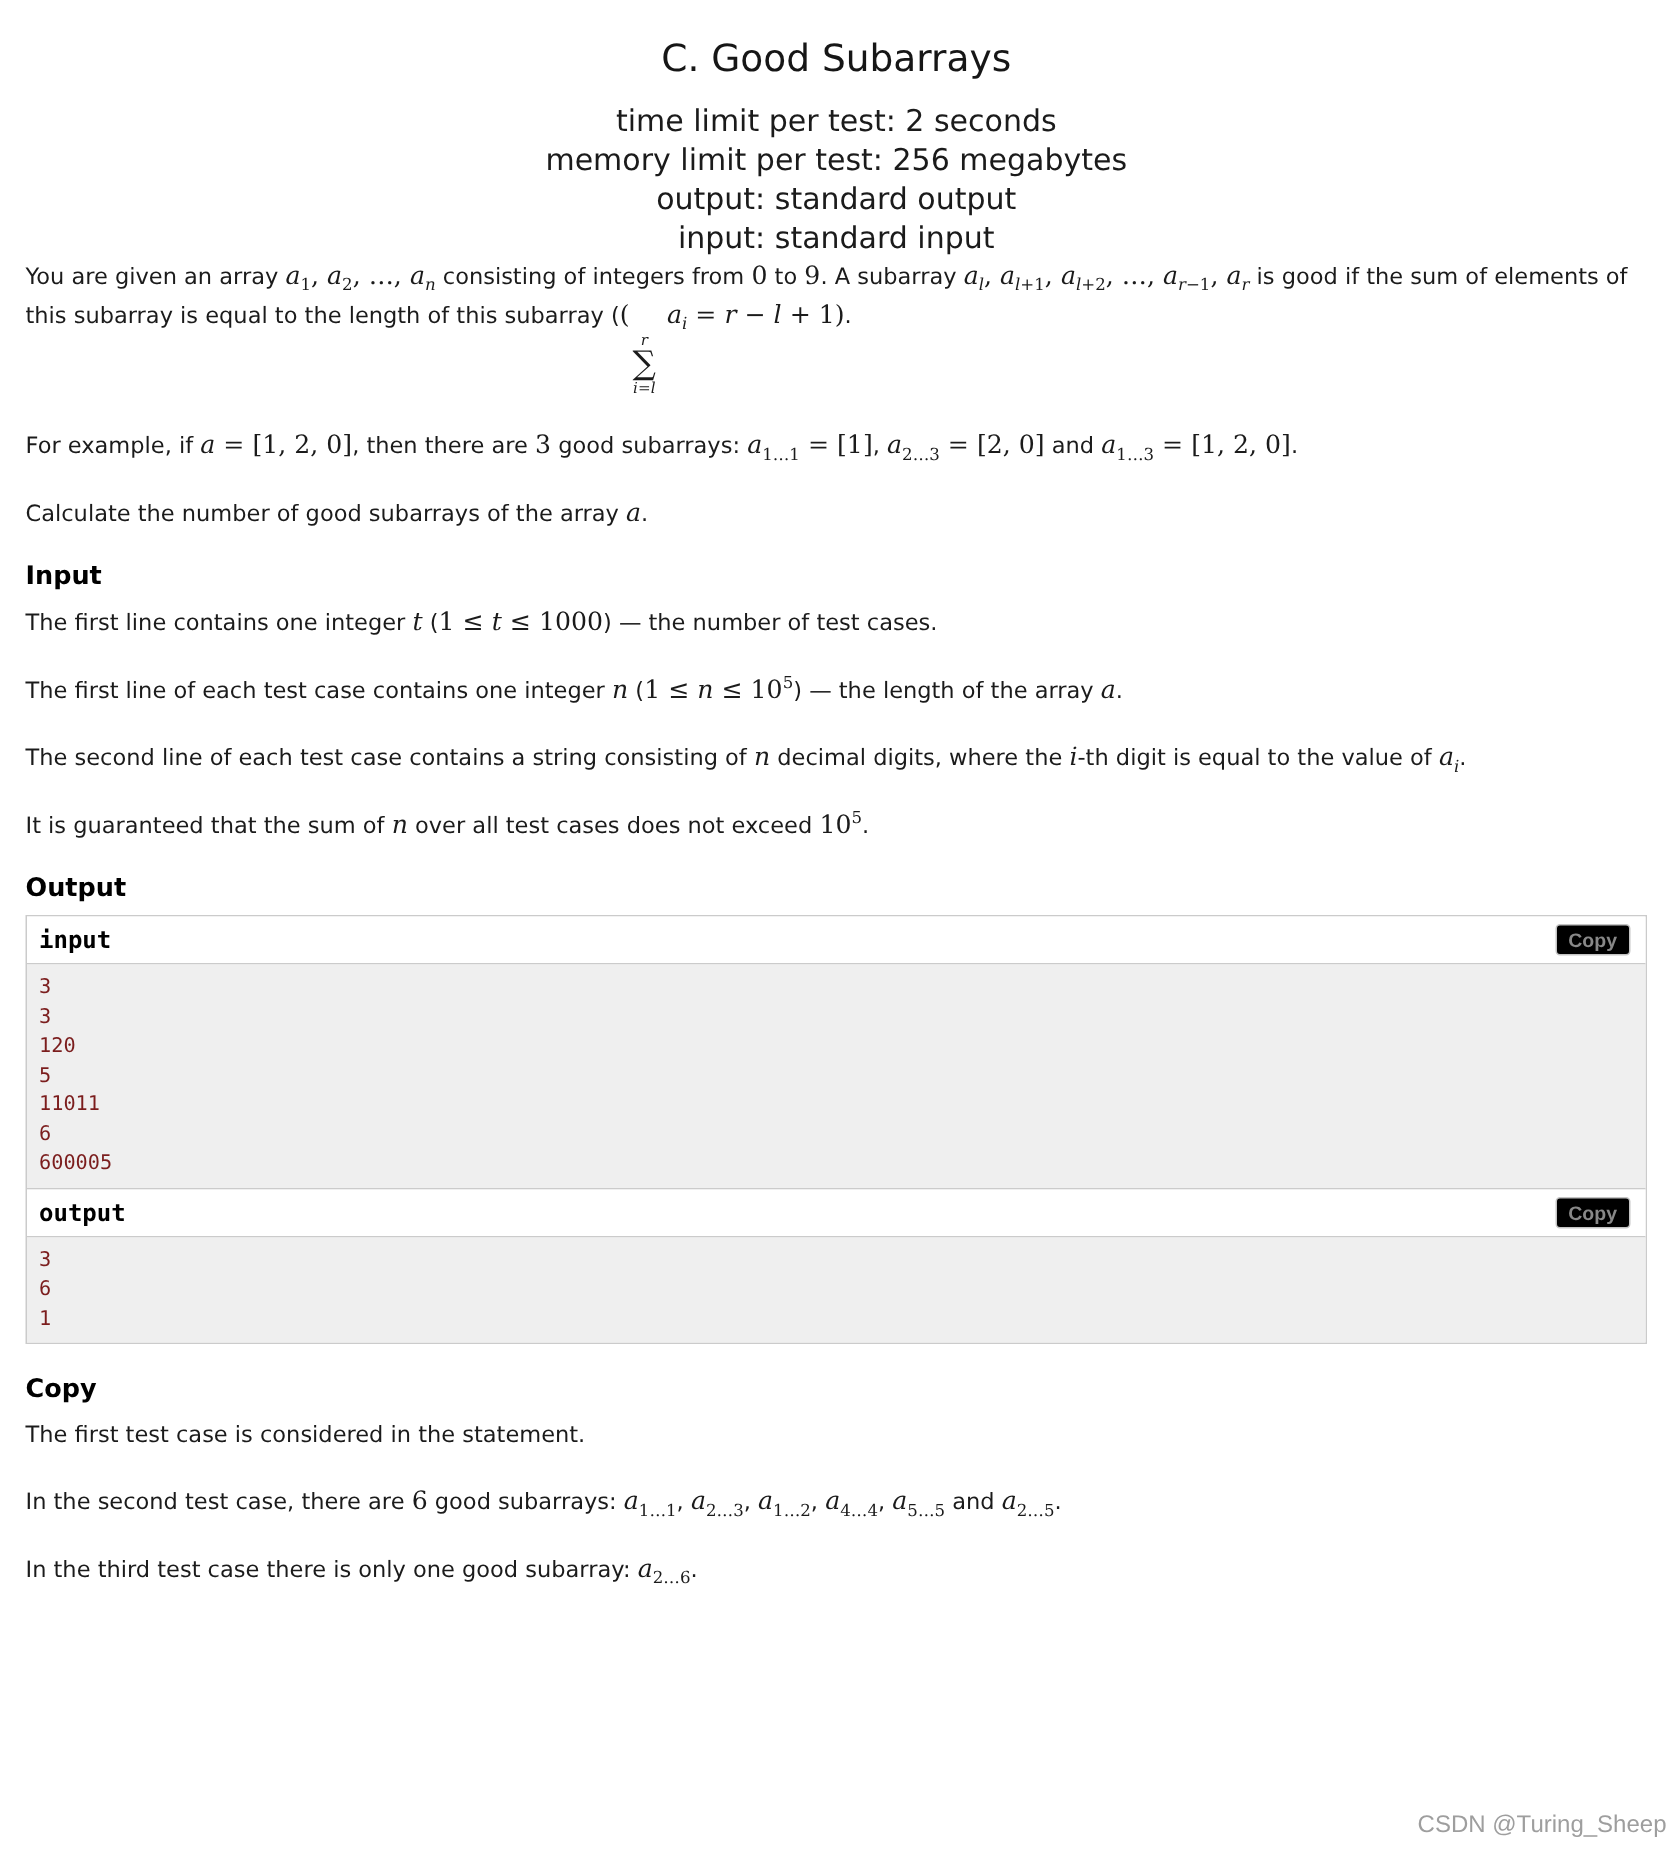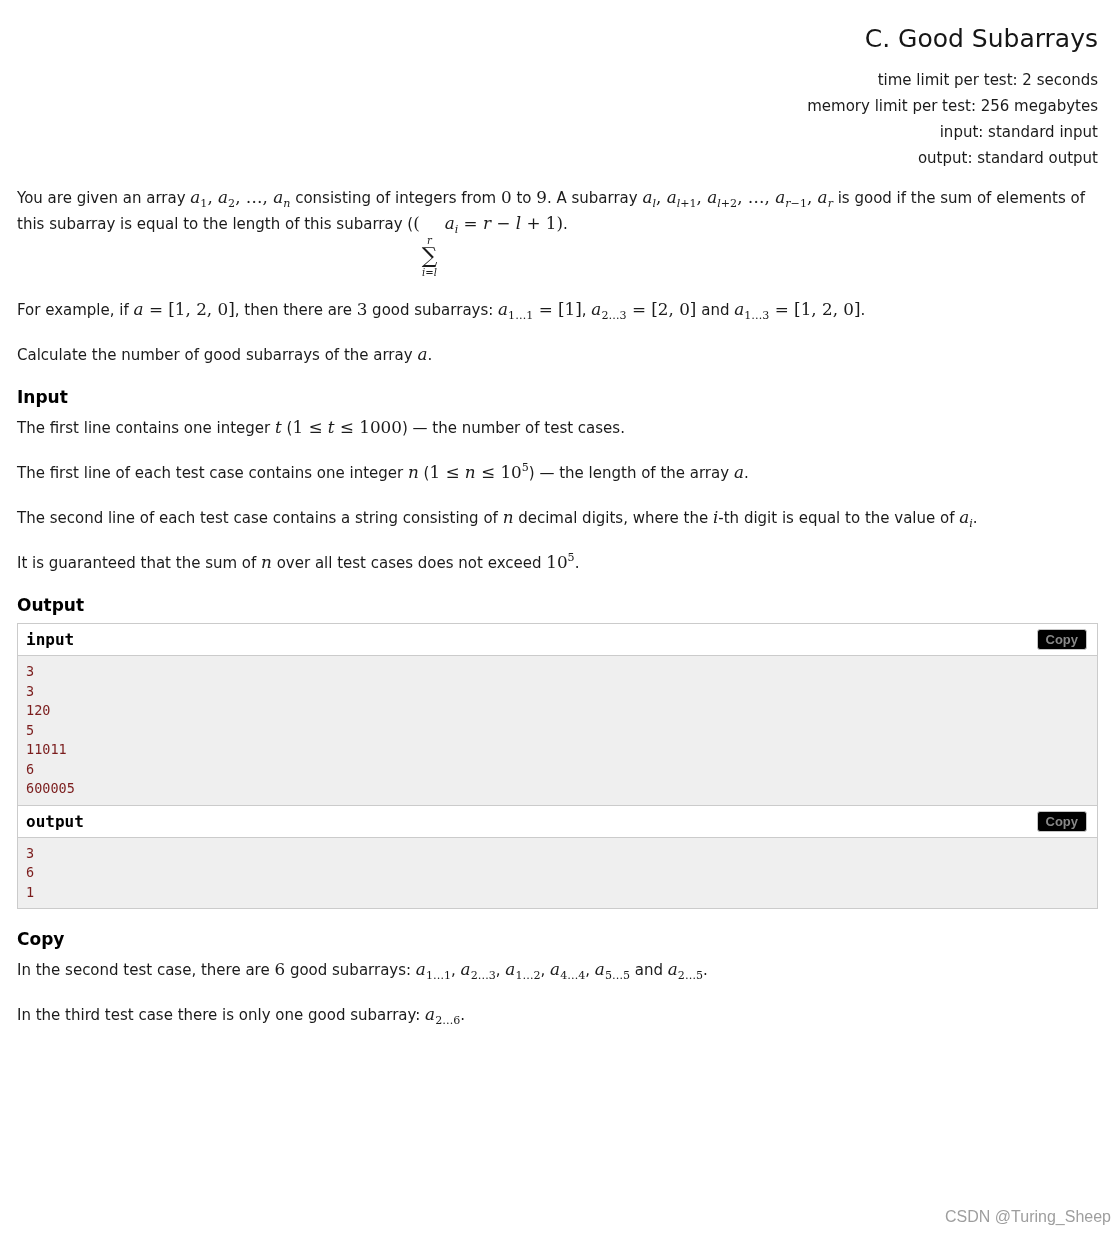--- a/index.html
+++ b/index.html
@@ -8,26 +8,26 @@
     width:1115px; height:1234px;
     background:#ffffff;
     font-family:"DejaVu Sans","Liberation Sans",sans-serif;
     color:#1b1b1b;
     position:relative;
     overflow:hidden;
   }
   .content { padding:0 17px; }
 
   
-  .header { text-align:right; padding-top:24px; }
+  .header { text-align:center; padding-top:24px; }
   .title { font-size:25px; font-weight:400; margin:0 0 14px 0; color:#161616; }
-  .limits p { margin:0; font-size:15px; line-height:26px; color:#1b1b1b; }
+  .limits p { margin:0; font-size:20px; line-height:26px; color:#1b1b1b; }
 
   
-  .textblock { margin-top:14px; }
+  .textblock { }
   .textblock p { margin:0 0 19px 0; font-size:15px; line-height:25px; }
   .sec-h { font-size:17px; font-weight:bold; margin:4px 0 8px 0; color:#000; }
 
   
   .math { font-family:"DejaVu Serif","Liberation Serif",serif; font-size:1.12em; }
   .math i { font-style:italic; }
   .math sub, .math sup { font-size:0.66em; line-height:0; }
   .msum { display:inline-flex; flex-direction:column; align-items:center;
           vertical-align:-0.9em; line-height:1; margin:0 2px; }
   .msum .limit { font-size:0.60em; line-height:1.1; }
@@ -56,22 +56,22 @@
 </head>
 <body>
 
 <div class="content">
 
   <div class="header">
     <div class="title">C. Good Subarrays</div>
     <div class="limits">
         <p>time limit per test: 2 seconds</p>
         <p>memory limit per test: 256 megabytes</p>
+        <p>output: standard output</p>
         <p>input: standard input</p>
-        <p>output: standard output</p>
       </div>
   </div>
 
   <div class="textblock">
       <p>You are given an array <span class="math"><i>a</i><sub>1</sub>, <i>a</i><sub>2</sub>, …, <i>a</i><sub><i>n</i></sub></span> consisting of integers from <span class="math">0</span> to <span class="math">9</span>. A subarray <span class="math"><i>a</i><sub><i>l</i></sub>, <i>a</i><sub><i>l</i>+1</sub>, <i>a</i><sub><i>l</i>+2</sub>, …, <i>a</i><sub><i>r</i>−1</sub>, <i>a</i><sub><i>r</i></sub></span> is good if the sum of elements of this subarray is equal to the length of this subarray (<span class="math">(<span class="msum">
             <span class="limit"><i>r</i></span>
             <span class="sigma">∑</span>
             <span class="limit"><i>i</i>=<i>l</i></span>
           </span> <i>a</i><sub><i>i</i></sub> = <i>r</i> − <i>l</i> + 1)</span>.</p>
       <p>For example, if <span class="math"><i>a</i> = [1, 2, 0]</span>, then there are <span class="math">3</span> good subarrays: <span class="math"><i>a</i><sub>1…1</sub> = [1]</span>, <span class="math"><i>a</i><sub>2…3</sub> = [2, 0]</span> and <span class="math"><i>a</i><sub>1…3</sub> = [1, 2, 0]</span>.</p>
@@ -105,19 +105,20 @@
       <span class="sample-label">output</span>
       <button class="copy-btn">Copy</button>
     </div>
     <pre>3
 6
 1</pre>
   </div>
 
   <div class="sec-h">Copy</div>
   <div class="textblock" style="margin-top:0">
+      <p>The first test case is considered in the statement.</p>
       <p>In the second test case, there are <span class="math">6</span> good subarrays: <span class="math"><i>a</i><sub>1…1</sub></span>, <span class="math"><i>a</i><sub>2…3</sub></span>, <span class="math"><i>a</i><sub>1…2</sub></span>, <span class="math"><i>a</i><sub>4…4</sub></span>, <span class="math"><i>a</i><sub>5…5</sub></span> and <span class="math"><i>a</i><sub>2…5</sub></span>.</p>
       <p>In the third test case there is only one good subarray: <span class="math"><i>a</i><sub>2…6</sub></span>.</p>
     </div>
 
 </div>
 
 <div class="watermark">CSDN @Turing_Sheep</div>
 
 </body></html>

